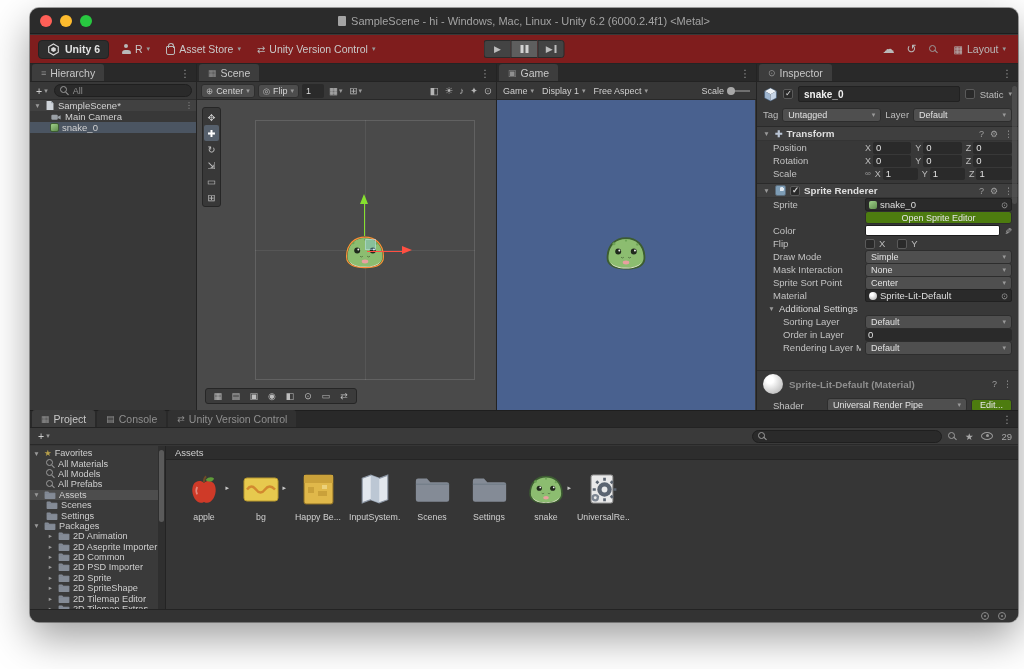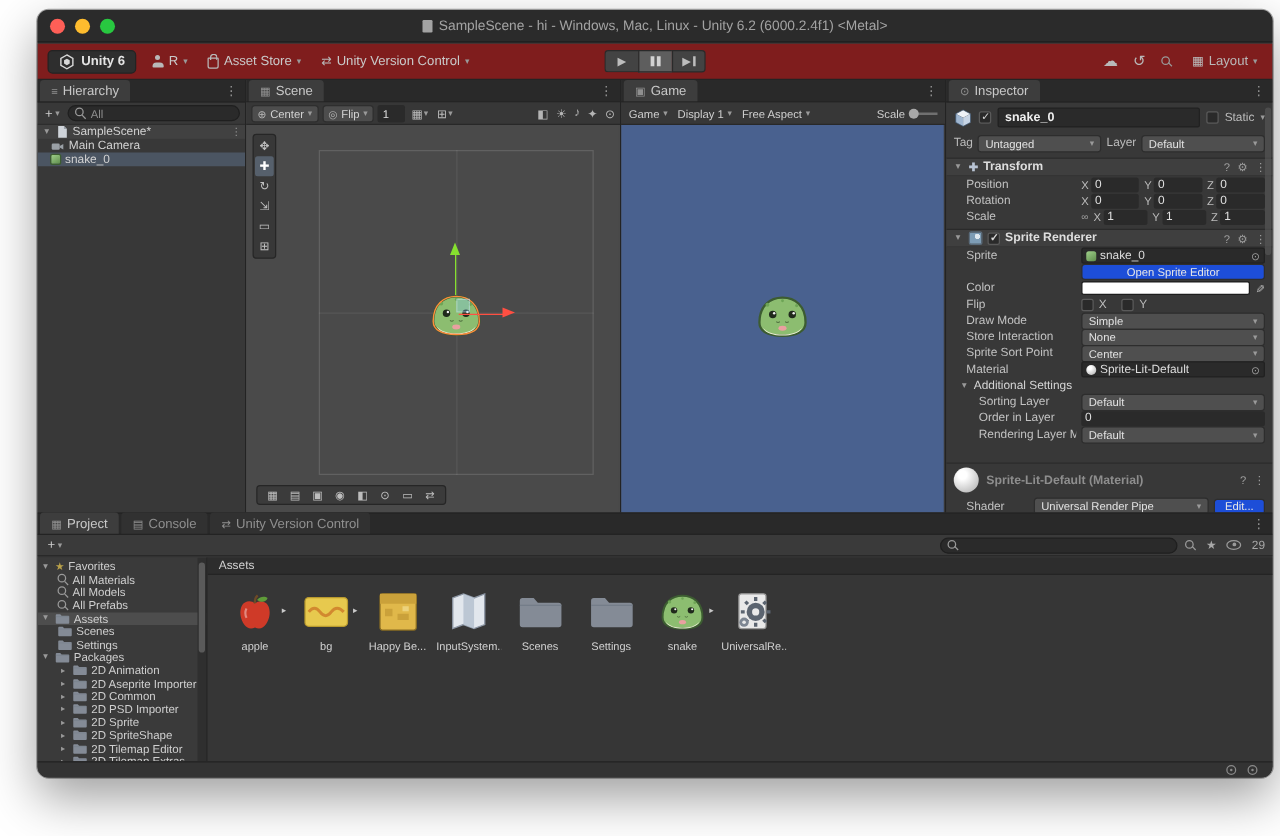--- a/index.html
+++ b/index.html
@@ -48,21 +48,21 @@
 #hierarchy{left:0;width:167px;background:#383838;border-right:1px solid #232323}
 .h-toolbar{height:18px;display:flex;align-items:center;padding:0 4px;gap:4px;border-bottom:1px solid #2d2d2d}
 .plus-btn{font-size:10.5px;color:#cfcfcf;display:flex;align-items:center;gap:2px;padding:0 2px}
 .searchbox{flex:1;height:13px;background:#2a2a2a;border:1px solid #1f1f1f;border-radius:7px;display:flex;align-items:center;gap:4px;padding:0 5px;font-size:9px;color:#8f8f8f}
 .tree{font-size:9.5px}
 .trow{height:11px;display:flex;align-items:center;gap:3px;padding:0 3px;color:#d2d2d2;white-space:nowrap}
 .fold{width:9px;font-size:6.5px;color:#999;text-align:center;flex-shrink:0}
 .scene-row{background:#414141}
 .row-menu{margin-left:auto;color:#9a9a9a;font-size:8px}
 .trow.sel{background:#4b5562}
-.ind1{padding-left:10px}
+.ind1{padding-left:20px}
 .sprite-ic{width:9px;height:9px;border-radius:2px;background:linear-gradient(145deg,#9fd08a,#5f8d4c);border:1px solid #3c5c31;flex-shrink:0}
 
 #scene{left:167px;width:300px;background:#494949;border-right:1px solid #232323}
 .s-toolbar{height:18px;background:#373737;border-bottom:1px solid #282828;display:flex;align-items:center;gap:3px;padding:0 4px;font-size:9px;color:#d4d4d4}
 .sdd{height:14px;background:#4d4d4d;border:1px solid #2e2e2e;border-radius:3px;display:flex;align-items:center;gap:3px;padding:0 4px}
 .sic{font-size:8.5px;color:#b8b8b8}
 .s-num{width:22px;height:14px;background:#2a2a2a;border-radius:2px;padding:0 4px;display:flex;align-items:center;color:#dedede}
 .sic-btn{display:flex;align-items:center;gap:1px;font-size:9.5px;color:#bdbdbd;padding:0 2px}
 .s-icons{margin-left:auto;display:flex;gap:6px;color:#b5b5b5;font-size:9.5px}
 .viewport{position:absolute;left:0;top:36px;right:1px;bottom:0;background:#4a4a4a;overflow:hidden}
@@ -107,21 +107,21 @@
 .sr-ic{width:11px;height:11px;border-radius:2px;background:radial-gradient(circle at 65% 35%,#dfe8f0 0 25%,#7d9cb5 27%);border:1px solid #5a6b7a;flex-shrink:0}
 .irow{display:flex;align-items:center;height:13px;padding:0 6px 0 16px;gap:4px}
 .ilbl{width:88px;flex-shrink:0;color:#c2c2c2;white-space:nowrap;overflow:hidden}
 .link-ic{color:#9a9a9a;font-size:8px}
 .axgroup{flex:1;display:flex;align-items:center;gap:2px;min-width:0}
 .axl{color:#bdbdbd;font-size:9px}
 .nfield{flex:1;height:12px;background:#2a2a2a;border-radius:2px;display:flex;align-items:center;padding:0 3px;color:#e0e0e0;min-width:0}
 .objfield{flex:1;height:13px;background:#2a2a2a;border:1px solid #212121;border-radius:2px;display:flex;align-items:center;gap:3px;padding:0 3px;color:#dedede;min-width:0}
 .of-ic{width:8px;height:8px;border-radius:2px;background:linear-gradient(145deg,#9fd08a,#5f8d4c);flex-shrink:0}
 .picker{margin-left:auto;color:#9a9a9a;font-size:8.5px}
-.btn{height:13px;background:#1d4ed8;border:1px solid #2e2e2e;border-radius:3px;display:flex;align-items:center;justify-content:center;color:#e6e6e6;font-size:9px;padding:0 8px}
+.btn{height:13px;background:#4d7c0f;border:1px solid #2e2e2e;border-radius:3px;display:flex;align-items:center;justify-content:center;color:#e6e6e6;font-size:9px;padding:0 8px}
 .wfull{flex:1}
 .colorfield{flex:1;height:11px;background:#fff;border:1px solid #1d1d1d;border-radius:2px}
 .eyedrop{color:#b0b0b0;font-size:9px;transform:rotate(90deg)}
 .foldrow{display:flex;align-items:center;height:13px;padding:0 6px 0 10px;gap:3px;color:#d6d6d6;font-size:9.5px}
 .mat-sec{margin-top:16px;border-top:1px solid #2b2b2b}
 .mat-head{display:flex;align-items:center;gap:6px;padding:3px 6px;color:#8e8e8e;font-weight:bold;font-size:9.8px}
 .mat-ball{width:20px;height:20px;border-radius:50%;background:radial-gradient(circle at 35% 30%,#fff 0 18%,#e2e2e2 45%,#a8a8a8);flex-shrink:0}
 .shader-row{display:flex;align-items:center;gap:4px;padding:1px 6px 0 16px;height:15px}
 .slbl{width:50px;color:#c2c2c2}
 .insp-sb{position:absolute;right:1px;top:22px;width:5px;height:118px;background:#5d5d5d;border-radius:3px;opacity:.55}
@@ -577,21 +577,21 @@
           <span class="minilbl">Y</span>
         </div>
         <div class="irow">
           <span class="ilbl">Draw Mode</span>
           <div class="dd fl">
             <span>Simple</span>
             <span class="chev">▾</span>
           </div>
         </div>
         <div class="irow">
-          <span class="ilbl">Store Interaction</span>
+          <span class="ilbl">Mask Interaction</span>
           <div class="dd fl">
             <span>None</span>
             <span class="chev">▾</span>
           </div>
         </div>
         <div class="irow">
           <span class="ilbl">Sprite Sort Point</span>
           <div class="dd fl">
             <span>Center</span>
             <span class="chev">▾</span>

